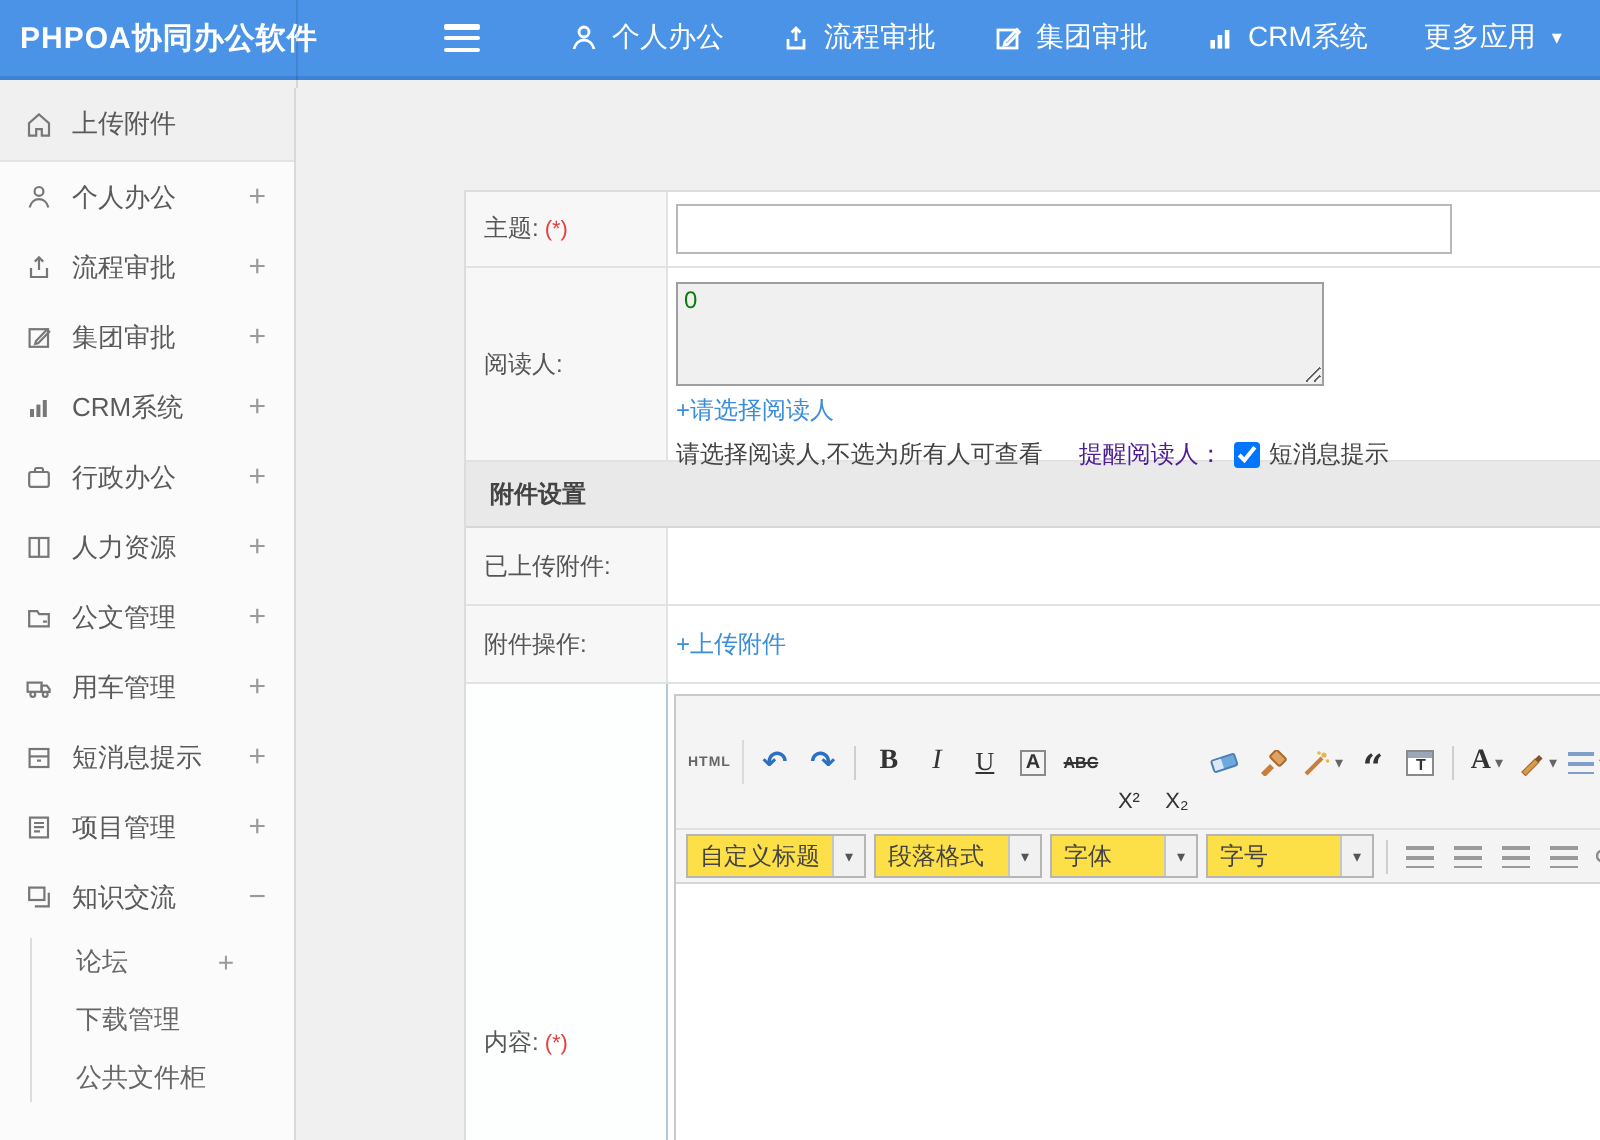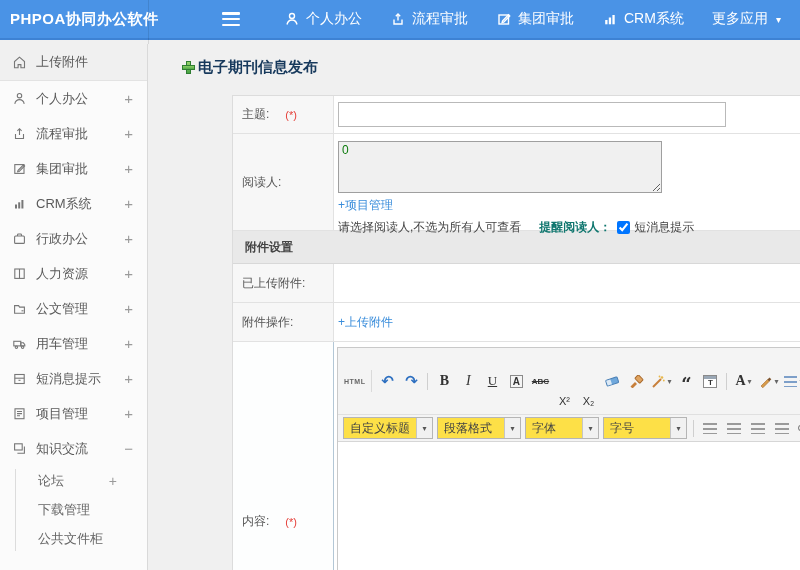--- a/index.html
+++ b/index.html
@@ -37,35 +37,35 @@
   .plus-ico { position:relative; width:13px; height:13px; margin-right:3px; }
   .plus-ico::before, .plus-ico::after { content:""; position:absolute; background:linear-gradient(#9ed86f,#3f9e3f); box-shadow:0 0 0 1px #2f7d32 inset; }
   .plus-ico::before { left:4px; top:0; width:5px; height:13px; }
   .plus-ico::after  { left:0; top:4px; width:13px; height:5px; }
   .page-title { font-size:15px; font-weight:bold; color:#17395c; }
 
   .form { position:absolute; top:51px; left:84px; width:650px;
     background:#fff; border:1px solid #dcdcdc; border-right:none; }
   .frow { display:flex; border-bottom:1px solid #e2e2e2; }
   .lbl { flex:0 0 101px; background:#f7f7f7; border-right:1px solid #e2e2e2;
-    display:flex; align-items:center; padding-left:9px; font-size:12px; color:#555; gap:16px; }
+    display:flex; align-items:center; padding-left:9px; font-size:12px; color:#555; gap:3px; }
   .req { color:#e5403a; font-size:11px; }
   .val { flex:1; font-size:12px; }
   .row-subject { height:38px; }
   .row-subject .val { padding:6px 0 0 4px; }
   .subject-input { width:388px; height:25px; border:1px solid #b9b9b9; background:#fff; outline:none; padding:0 4px; font-size:12px; }
   .row-readers { height:97px; }
   .row-readers .val { padding:7px 0 0 4px; }
   .readers-ta { width:324px; height:52px; background:#f0f0f0; border:1px solid #9f9f9f;
     color:#0a7a0a; font-size:12px; padding:1px 3px; resize:both; outline:none; display:block;
     font-family:"Liberation Sans","DejaVu Sans",sans-serif; }
   .link { color:#3a8ddb; font-size:12px; text-decoration:none; cursor:pointer; display:inline-block; }
   .readers-link { margin-top:4px; }
   .hint-line { margin-top:5px; display:flex; align-items:center; color:#444; }
-  .remind { font-weight:bold; color:#0f766e; margin-left:18px; }
+  .remind { font-weight:normal; color:#4c1d95; margin-left:18px; }
   .hint-line input { margin:0 4px 0 6px; width:13px; height:13px; }
   .section-bar { height:33px; background:#e9e9e9; border-bottom:1px solid #d8d8d8;
     display:flex; align-items:center; padding-left:12px; font-size:12px; font-weight:bold; color:#444; }
   .row-uploaded { height:39px; }
   .row-actions { height:39px; }
   .row-actions .val { display:flex; align-items:center; padding-left:4px; }
   .row-content { height:360px; box-shadow:inset 1px 0 0 #a9c0d3; }
   .row-content .lbl { background:#fdfefe; border-right:1px solid #b3c7d6; }
 
   
@@ -258,44 +258,40 @@
       <span class="exp"></span>
     </div>
     <div class="sub-item">
       <span>公共文件柜</span>
       <span class="exp"></span>
     </div>
   </div>
 </div>
 
 <div class="main">
-  <div class="title-row">
-    <span class="plus-ico"></span>
-    <span class="page-title">电子期刊信息发布</span>
-  </div>
 
   <div class="form">
 
     <div class="frow row-subject">
       <div class="lbl">
         <span>主题:</span>
         <span class="req">(*)</span>
       </div>
       <div class="val">
         <input class="subject-input" type="text" style="">
       </div>
     </div>
 
     <div class="frow row-readers">
       <div class="lbl">
         <span>阅读人:</span>
       </div>
       <div class="val">
         <textarea class="readers-ta" style="">0</textarea>
-        <a class="link readers-link">+项目管理</a>
+        <a class="link readers-link">+请选择阅读人</a>
         <div class="hint-line">
           <span>请选择阅读人,不选为所有人可查看</span>
           <span class="remind">提醒阅读人：</span>
           <input type="checkbox" checked="checked" style="">
           <span>短消息提示</span>
         </div>
       </div>
     </div>
 
     <div class="section-bar">附件设置</div>

